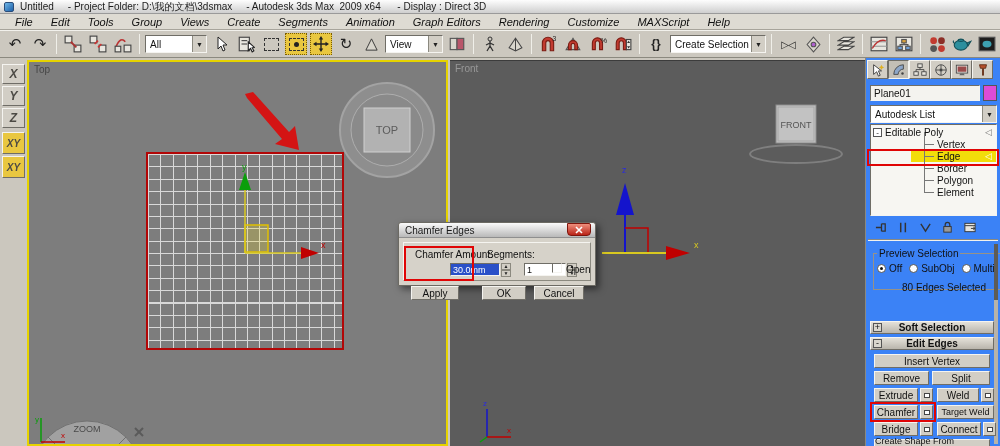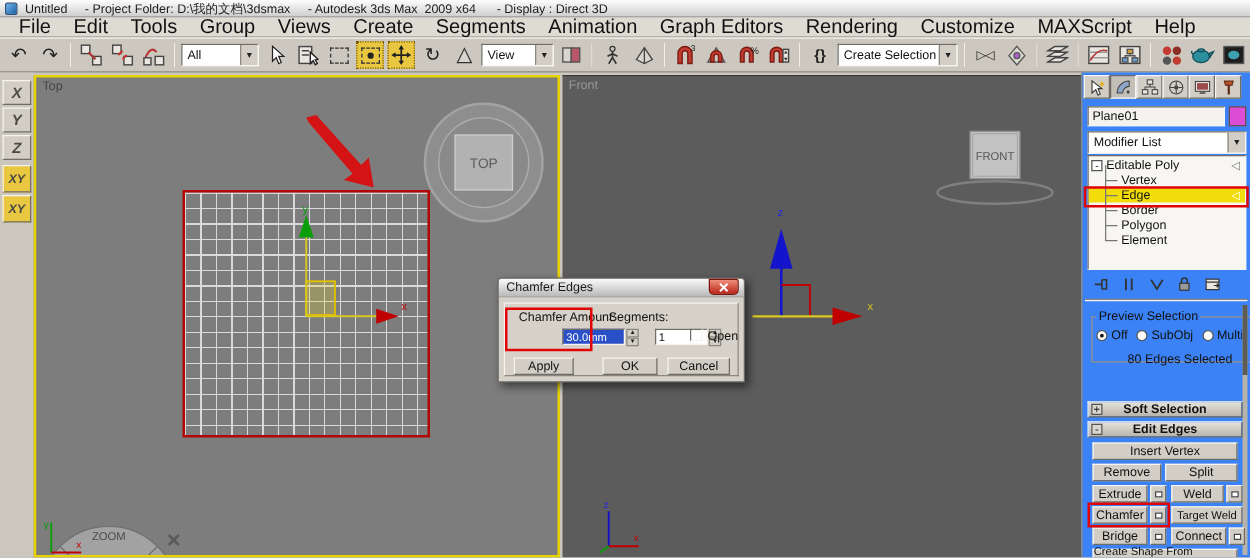--- a/index.html
+++ b/index.html
@@ -9,21 +9,21 @@
   
   .titlebar { position:absolute; left:0; top:0; width:1000px; height:14px;
     background:linear-gradient(#fdfdfd,#cfcfcf); border-bottom:1px solid #9a9a9a;
     display:flex; align-items:center; gap:6px; padding:0 4px; }
   .app-icon { width:10px; height:10px; border-radius:2px;
     background:linear-gradient(135deg,#6fb7e8,#1c5fa8); border:1px solid #2a4d7a; }
   .title-text { font-size:10px; color:#1c1c1c; white-space:pre; }
 
   .menubar { position:absolute; left:0; top:14px; width:1000px; height:16px;
     background:#dedbd3; border-bottom:1px solid #a7a49b; display:flex; align-items:center; padding-left:6px; }
-  .menu-item { padding:1px 9px; font-size:16px; color:#111; }
+  .menu-item { padding:1px 9px; font-size:11px; color:#111;font-style:italic; }
 
   .toolbar { position:absolute; left:0; top:30px; width:1000px; height:28px;
     background:#ccc8bf; border-top:1px solid #f2f1ec; border-bottom:1px solid #8b897f;
     display:flex; align-items:center; gap:3px; padding:0 4px; }
   .tb-icon { width:22px; height:22px; display:flex; align-items:center; justify-content:center;
     font-size:15px; color:#222; flex:0 0 auto; }
   .tb-icon.active { background:#e9c740; border:1px dotted #7a5c00; }
   .tb-sep { width:1px; height:20px; background:#918e84; border-right:1px solid #f0efe9; margin:0 2px; flex:0 0 auto; }
   .combo { height:18px; background:#fff; border:1px solid; border-color:#6f6d66 #f5f4f0 #f5f4f0 #6f6d66;
     display:flex; align-items:center; font-size:10px; flex:0 0 auto; }
@@ -70,21 +70,21 @@
   .name-field { position:absolute; left:4px; top:27px; width:110px; height:16px; background:#f4f3ef;
     border:1px solid; border-color:#6f6d66 #f5f4f0 #f5f4f0 #6f6d66; font-size:10px; padding:2px 3px; }
   .color-swatch { position:absolute; left:117px; top:27px; width:14px; height:16px; border:1px solid #555; }
   .mod-list { position:absolute; left:4px; top:47px; width:127px; }
   .stack-box { position:absolute; left:4px; top:66px; width:127px; height:92px; background:#f7f6f2;
     border:1px solid; border-color:#6f6d66 #f5f4f0 #f5f4f0 #6f6d66; padding-top:1px; }
   .stack-row { height:12px; display:flex; align-items:center; position:relative; font-size:10px; color:#111; }
   .stack-row .minus-box { width:9px; height:9px; border:1px solid #555; margin:0 3px 0 2px; font-size:8px;
     line-height:7px; text-align:center; background:#fff; }
   .stack-row .tree { width:10px; height:1px; background:#777; margin-right:3px; }
-  .stack-child { padding-left:13px; }
+  .stack-child { padding-left:13px;margin-left:40px; }
   .stack-child .vline { position:absolute; left:13px; top:-6px; width:1px; height:12px; background:#777; }
   .stack-row .sub-arrow { margin-left:auto; margin-right:4px; font-size:9px; color:#777; }
   .stack-row.selected { background:#f2dd0a; }
   .stack-row.selected .sub-arrow { color:#fff; }
   .stack-tools { position:absolute; left:4px; top:161px; width:127px; height:16px; display:flex; gap:9px;
     align-items:center; padding-left:5px; color:#333; }
   .stack-tools svg { display:block; }
   .cp-divider { position:absolute; left:2px; top:181px; width:130px; height:2px;
     border-top:1px solid #8b897f; border-bottom:1px solid #f2f1ec; }
 
@@ -108,21 +108,21 @@
   .rollout .r-title { flex:1; text-align:center; margin-right:13px; }
 
   .pbtn { position:absolute; height:14px; background:#d2cec5; border:1px solid;
     border-color:#f5f4f0 #6f6d66 #6f6d66 #f5f4f0; font-size:10px; color:#111;
     display:flex; align-items:center; justify-content:center; }
   .sqbtn { position:absolute; width:13px; height:14px; background:#d2cec5; border:1px solid;
     border-color:#f5f4f0 #6f6d66 #6f6d66 #f5f4f0; display:flex; align-items:center; justify-content:center; }
   .sqbtn i { display:block; width:6px; height:5px; background:#fff; border:1px solid #444; }
 
   
-  .dialog { position:absolute; left:398px; top:222px; width:198px; height:84px; z-index:50;
+  .dialog { position:absolute; left:398px; top:222px; width:198px; height:64px; z-index:50;
     background:#d6d2c9; border:1px solid #6c6a63; border-radius:3px 3px 0 0;
     box-shadow:3px 3px 7px rgba(0,0,0,.5); }
   .dlg-title { height:15px; background:linear-gradient(#fafafa,#b9b9b9); border-bottom:1px solid #8f8f8f;
     border-radius:3px 3px 0 0; display:flex; align-items:center; padding-left:6px; font-size:10px; color:#1a1a1a; }
   .dlg-close { position:absolute; right:4px; top:0; width:24px; height:13px;
     background:linear-gradient(#ef8f7c,#ba2418); border:1px solid #7e150c; border-radius:0 2px 4px 4px;
     display:flex; align-items:center; justify-content:center; }
   .dlg-body { position:absolute; left:4px; top:19px; right:4px; bottom:4px;
     border:1px solid; border-color:#f5f4f0 #8b897f #8b897f #f5f4f0; }
   .dlg-label { position:absolute; font-size:10px; color:#111; }
@@ -470,21 +470,21 @@
       <svg width="14" height="14" viewBox="0 0 16 16">
           <path d="M4 2 h8 l-1 4 h-2.5 v8 h-1 V6 H5 Z" fill="#b4502d" stroke="#5e2a14"></path>
         </svg>
     </span>
   </div>
 
   <div class="name-field">Plane01</div>
   <div class="color-swatch" style="background: rgb(222, 76, 214);"></div>
 
   <div class="combo mod-list">
-    <span class="combo-text">Modifier List</span>
+    <span class="combo-text">Autodesk List</span>
     <span class="combo-btn">▼</span>
   </div>
 
   <div class="stack-box">
     <div class="stack-row">
       <span class="minus-box">-</span>
       <span>Editable Poly</span>
       <span class="sub-arrow">◁</span>
     </div>
     <div class="stack-row stack-child">

